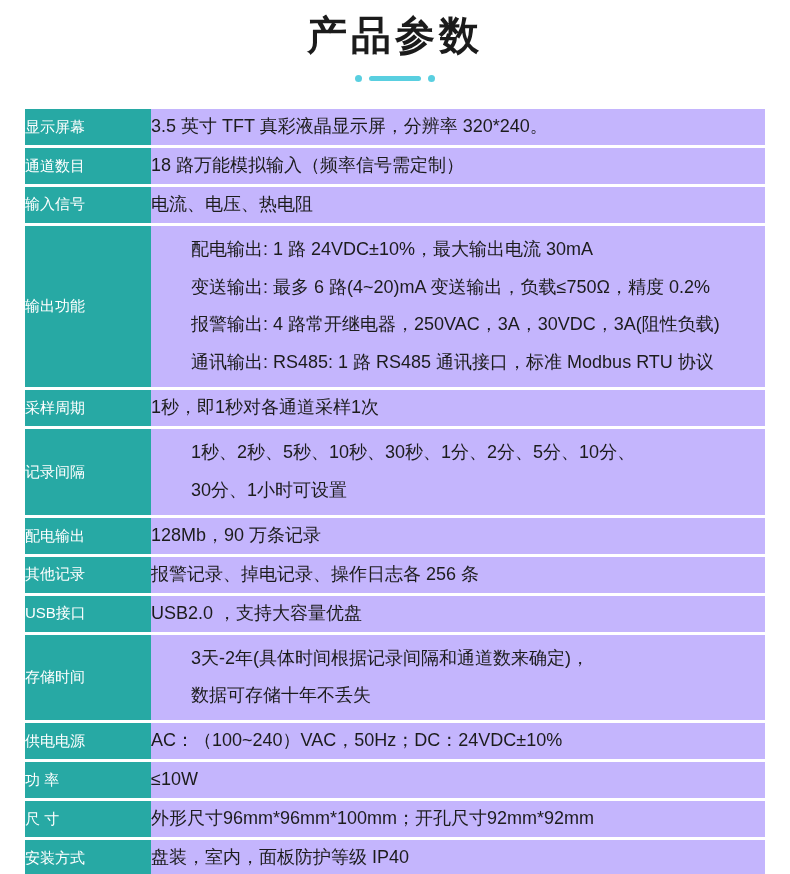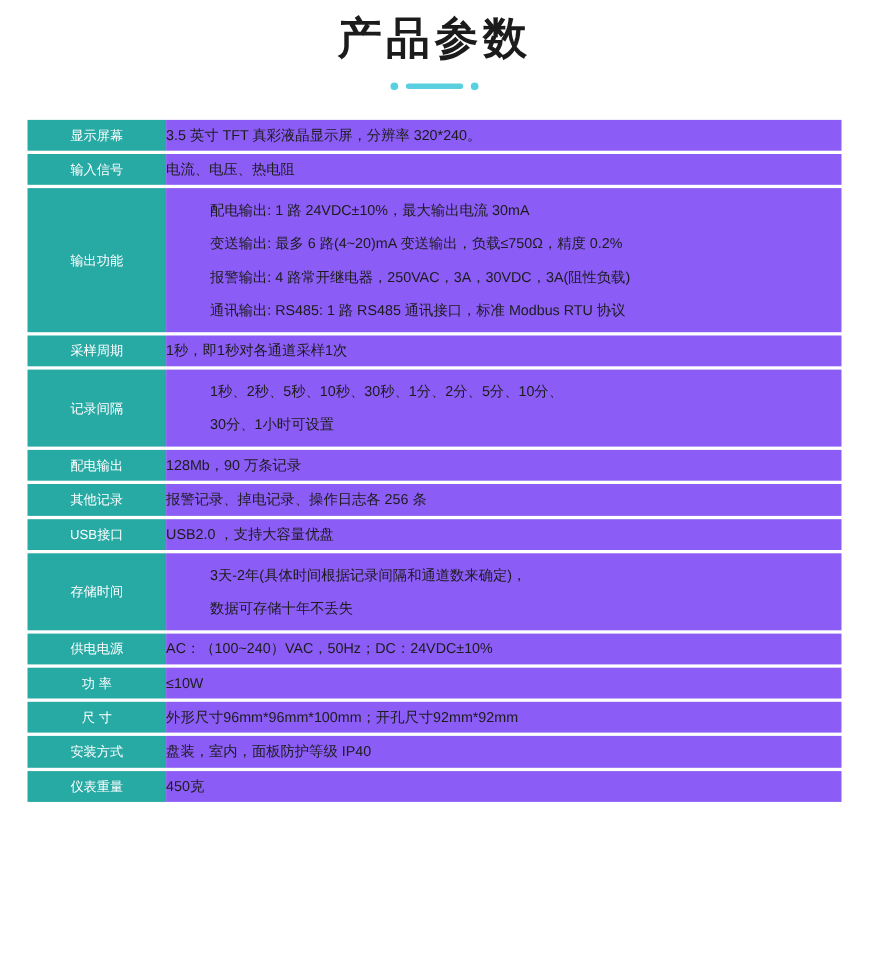--- a/index.html
+++ b/index.html
@@ -66,30 +66,29 @@
     border-spacing: 0 3px;
   }
   .spec-table td {
     padding: 0;
     vertical-align: middle;
   }
   .label-cell {
     width: 126px;
     background: #27a9a4;
     color: #ffffff;
-    font-size: 12px;
-    text-align: center;
+    font-size: 15px;
     padding: 8px 4px;
     line-height: 1.5;
     white-space: nowrap;
   }
   .value-cell {
-    background: #8b5cf6;
+    background: #c4b5fd;
     color: #1c1c1c;
-    font-size: 13px;
+    font-size: 18px;
     padding: 8px 0 8px 14px;
     line-height: 1.55;
   }
   .value-cell .line {
     padding: 4px 0;
   }
   .value-cell.multi {
     padding-top: 5px;
     padding-bottom: 5px;
   }
@@ -119,20 +118,26 @@
   <table class="spec-table">
     <tbody>
 
       <tr>
         <td class="label-cell">显示屏幕</td>
         <td class="value-cell">
           <div class="line">3.5 英寸 TFT 真彩液晶显示屏，分辨率 320*240。</div>
         </td>
       </tr>
 
+      <tr>
+        <td class="label-cell">通道数目</td>
+        <td class="value-cell">
+          <div class="line">18 路万能模拟输入（频率信号需定制）</div>
+        </td>
+      </tr>
 
       <tr>
         <td class="label-cell">输入信号</td>
         <td class="value-cell">
           <div class="line">电流、电压、热电阻</div>
         </td>
       </tr>
 
       <tr>
         <td class="label-cell tall">输出功能</td>

